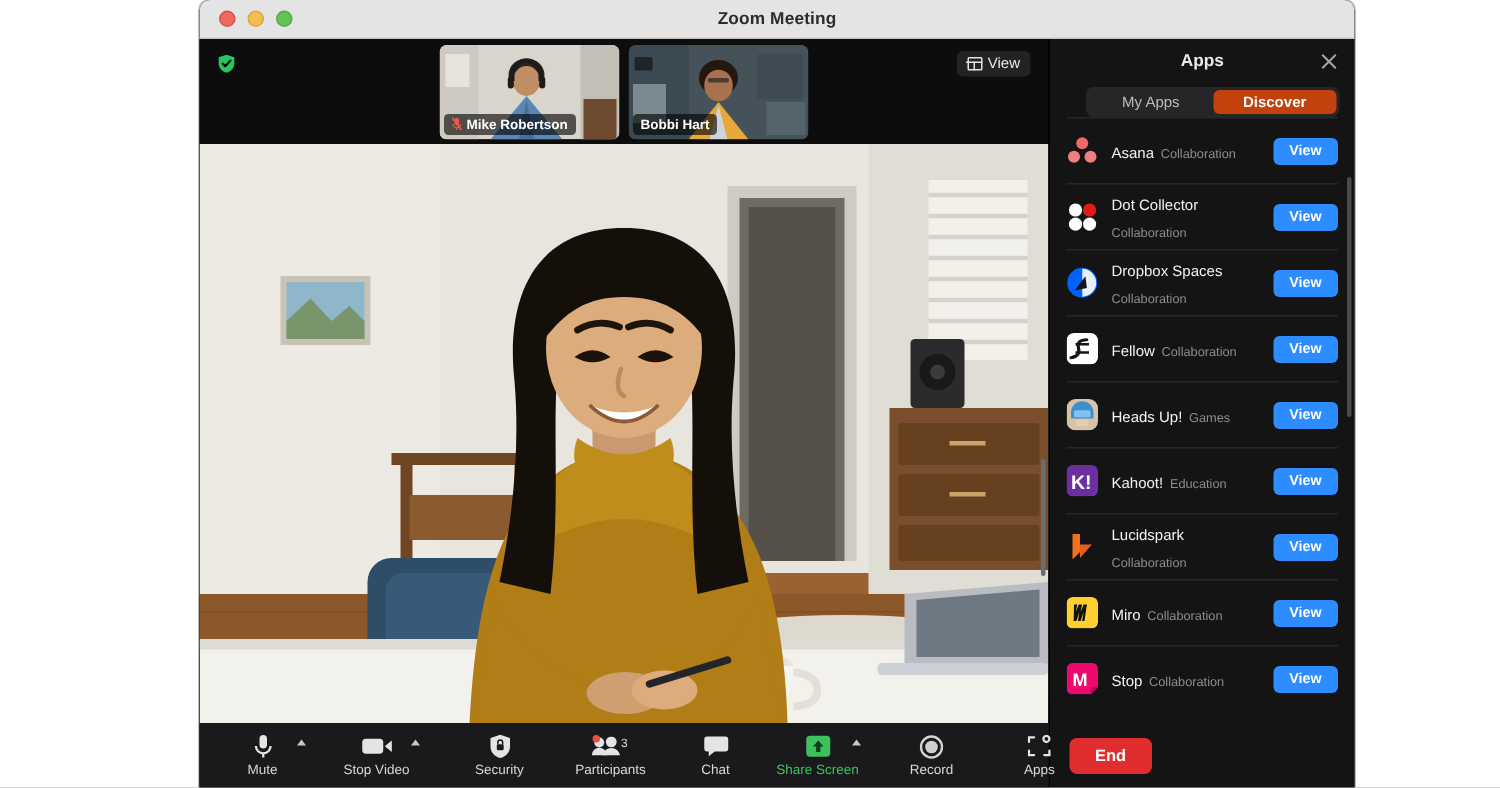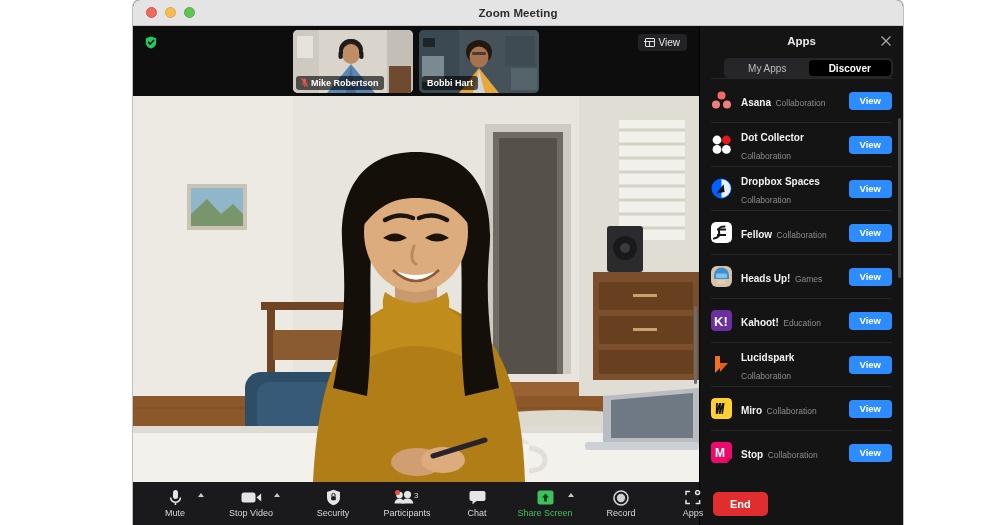--- a/index.html
+++ b/index.html
@@ -170,38 +170,38 @@
     height: 20px;
     background: #262628;
     border-radius: 5px;
     display: flex; padding: 2px; flex: none;
   }
   .seg-btn {
     flex: 1; display: flex; align-items: center; justify-content: center;
     font-size: 10px; color: #bcbcbf; border-radius: 4px; cursor: pointer;
     font-weight: normal;
   }
-  .seg-btn.active { background: #000000; color: #fff; font-weight: bold; }
+  .seg-btn.active { background: #c2410c; color: #fff; font-weight: bold; }
 
   .ap-section {
     font-size: 11px; font-weight: bold; color: #f0f0f2;
     margin: 14px 0 8px 11px;
     flex: none;
   }
   .ap-list { flex: 1; overflow: hidden; }
   .ap-row {
     display: flex; align-items: center;
     height: 44px;
     margin: 0 11px;
     border-top: 1px solid #272729;
     gap: 9px;
   }
   .ap-ico { width: 21px; height: 21px; flex: none; position: relative; border-radius: 4px; overflow:hidden; }
   .ap-txt { flex: 1; min-width: 0; }
-  .ap-name { font-size: 10px; color: #f2f2f4; font-weight: bold; line-height: 13px; white-space: nowrap; overflow: hidden; }
+  .ap-name { font-size: 10px; color: #f2f2f4; font-weight: normal; line-height: 13px; white-space: nowrap; overflow: hidden; }
   .ap-cat { font-size: 8.5px; color: #8d8d91; line-height: 12px; }
   .ap-view {
     background: #2d8cff; color: #fff;
     font-size: 9.5px; font-weight: bold;
     border-radius: 4px; padding: 3.5px 11px;
     cursor: pointer; flex: none;
   }
   .ap-scroll {
     position: absolute; right: 2px; top: 92px;
     width: 3px; height: 160px; background: #4a4a4d; border-radius: 2px;

